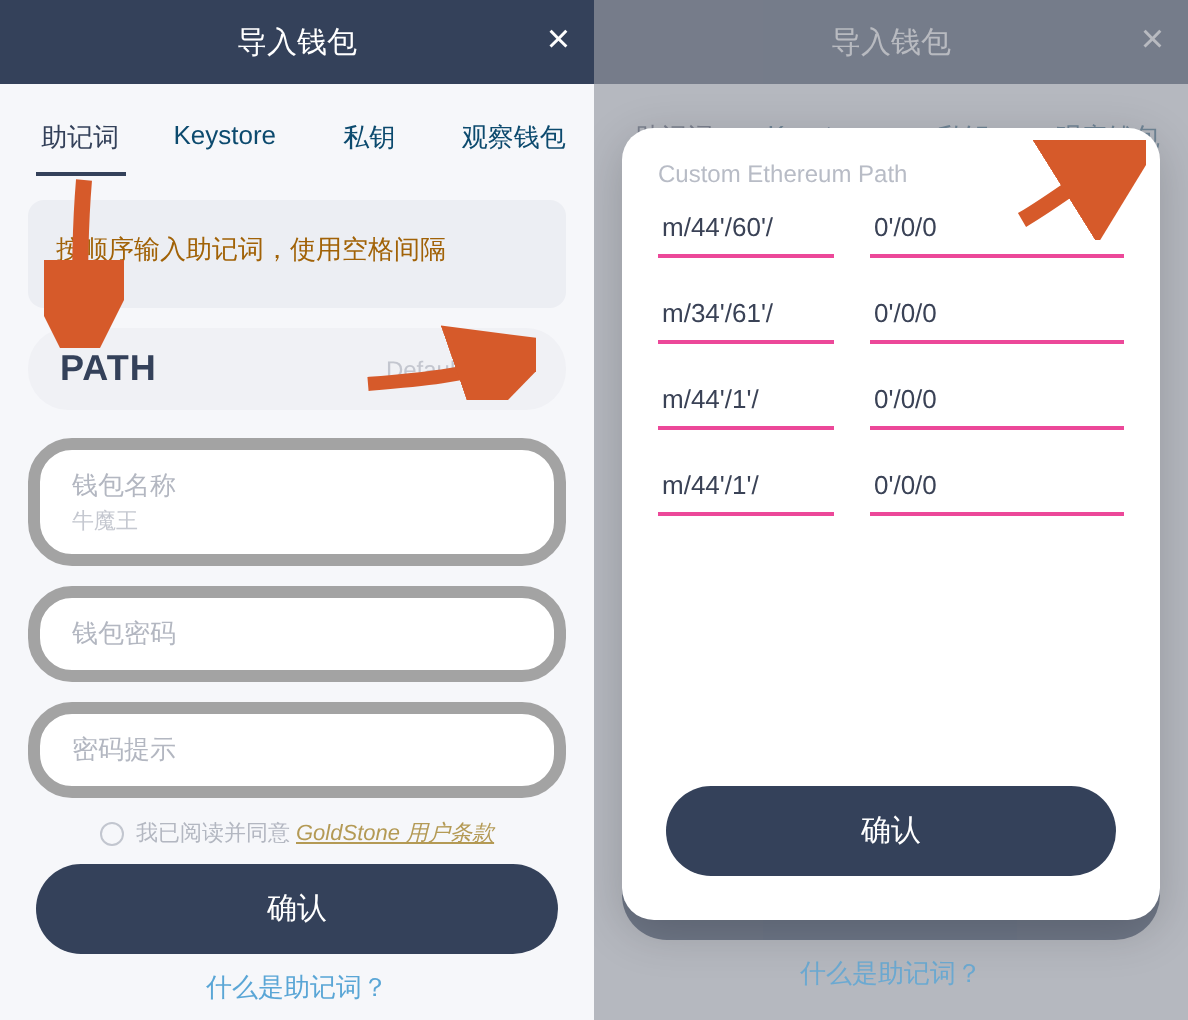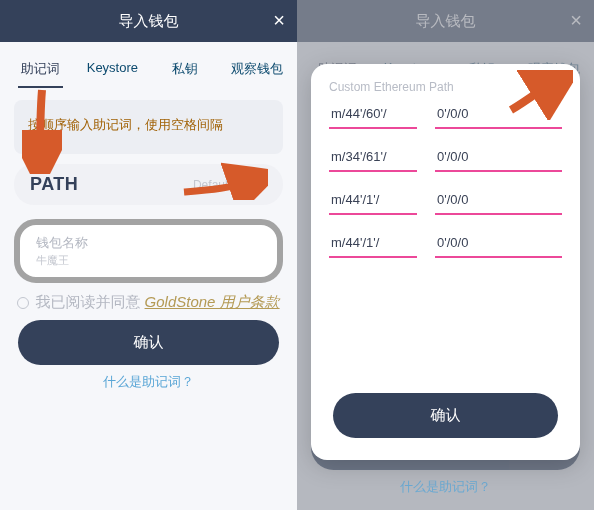--- a/index.html
+++ b/index.html
@@ -96,21 +96,21 @@
     margin-bottom:10px;
     color:#b3b7c1;
     font-size:13px;
   }
   .field .sub { font-size:11px; color:#c5c8d0; margin-top:1px;}
   .agreement {
     display:flex;
     align-items:center;
     justify-content:center;
     gap:6px;
-    font-size:15px;
+    font-size:11px;
     color:#b3b7c1;
     margin: 6px 0 8px;
   }
   .agreement .circle {
     width:12px; height:12px; border-radius:50%;
     border:1.5px solid #c2c6cf;
     display:inline-block;
   }
   .agreement .link { color:#b49a55; font-style:italic; text-decoration:underline;}
   .big-btn {
@@ -210,20 +210,22 @@
       <span class="val">
         <span>Default Path</span>
         <span class="chev">›</span>
       </span>
     </div>
 
     <div class="field">
       <div>钱包名称</div>
       <div class="sub">牛魔王</div>
     </div>
+    <div class="field">钱包密码</div>
+    <div class="field">密码提示</div>
 
     <div class="agreement">
       <span class="circle"></span>
       <span>
         <span>我已阅读并同意 </span><span class="link">GoldStone 用户条款</span>
       </span>
     </div>
 
     <div class="big-btn">确认</div>
     <div class="footer-link">什么是助记词？</div>

